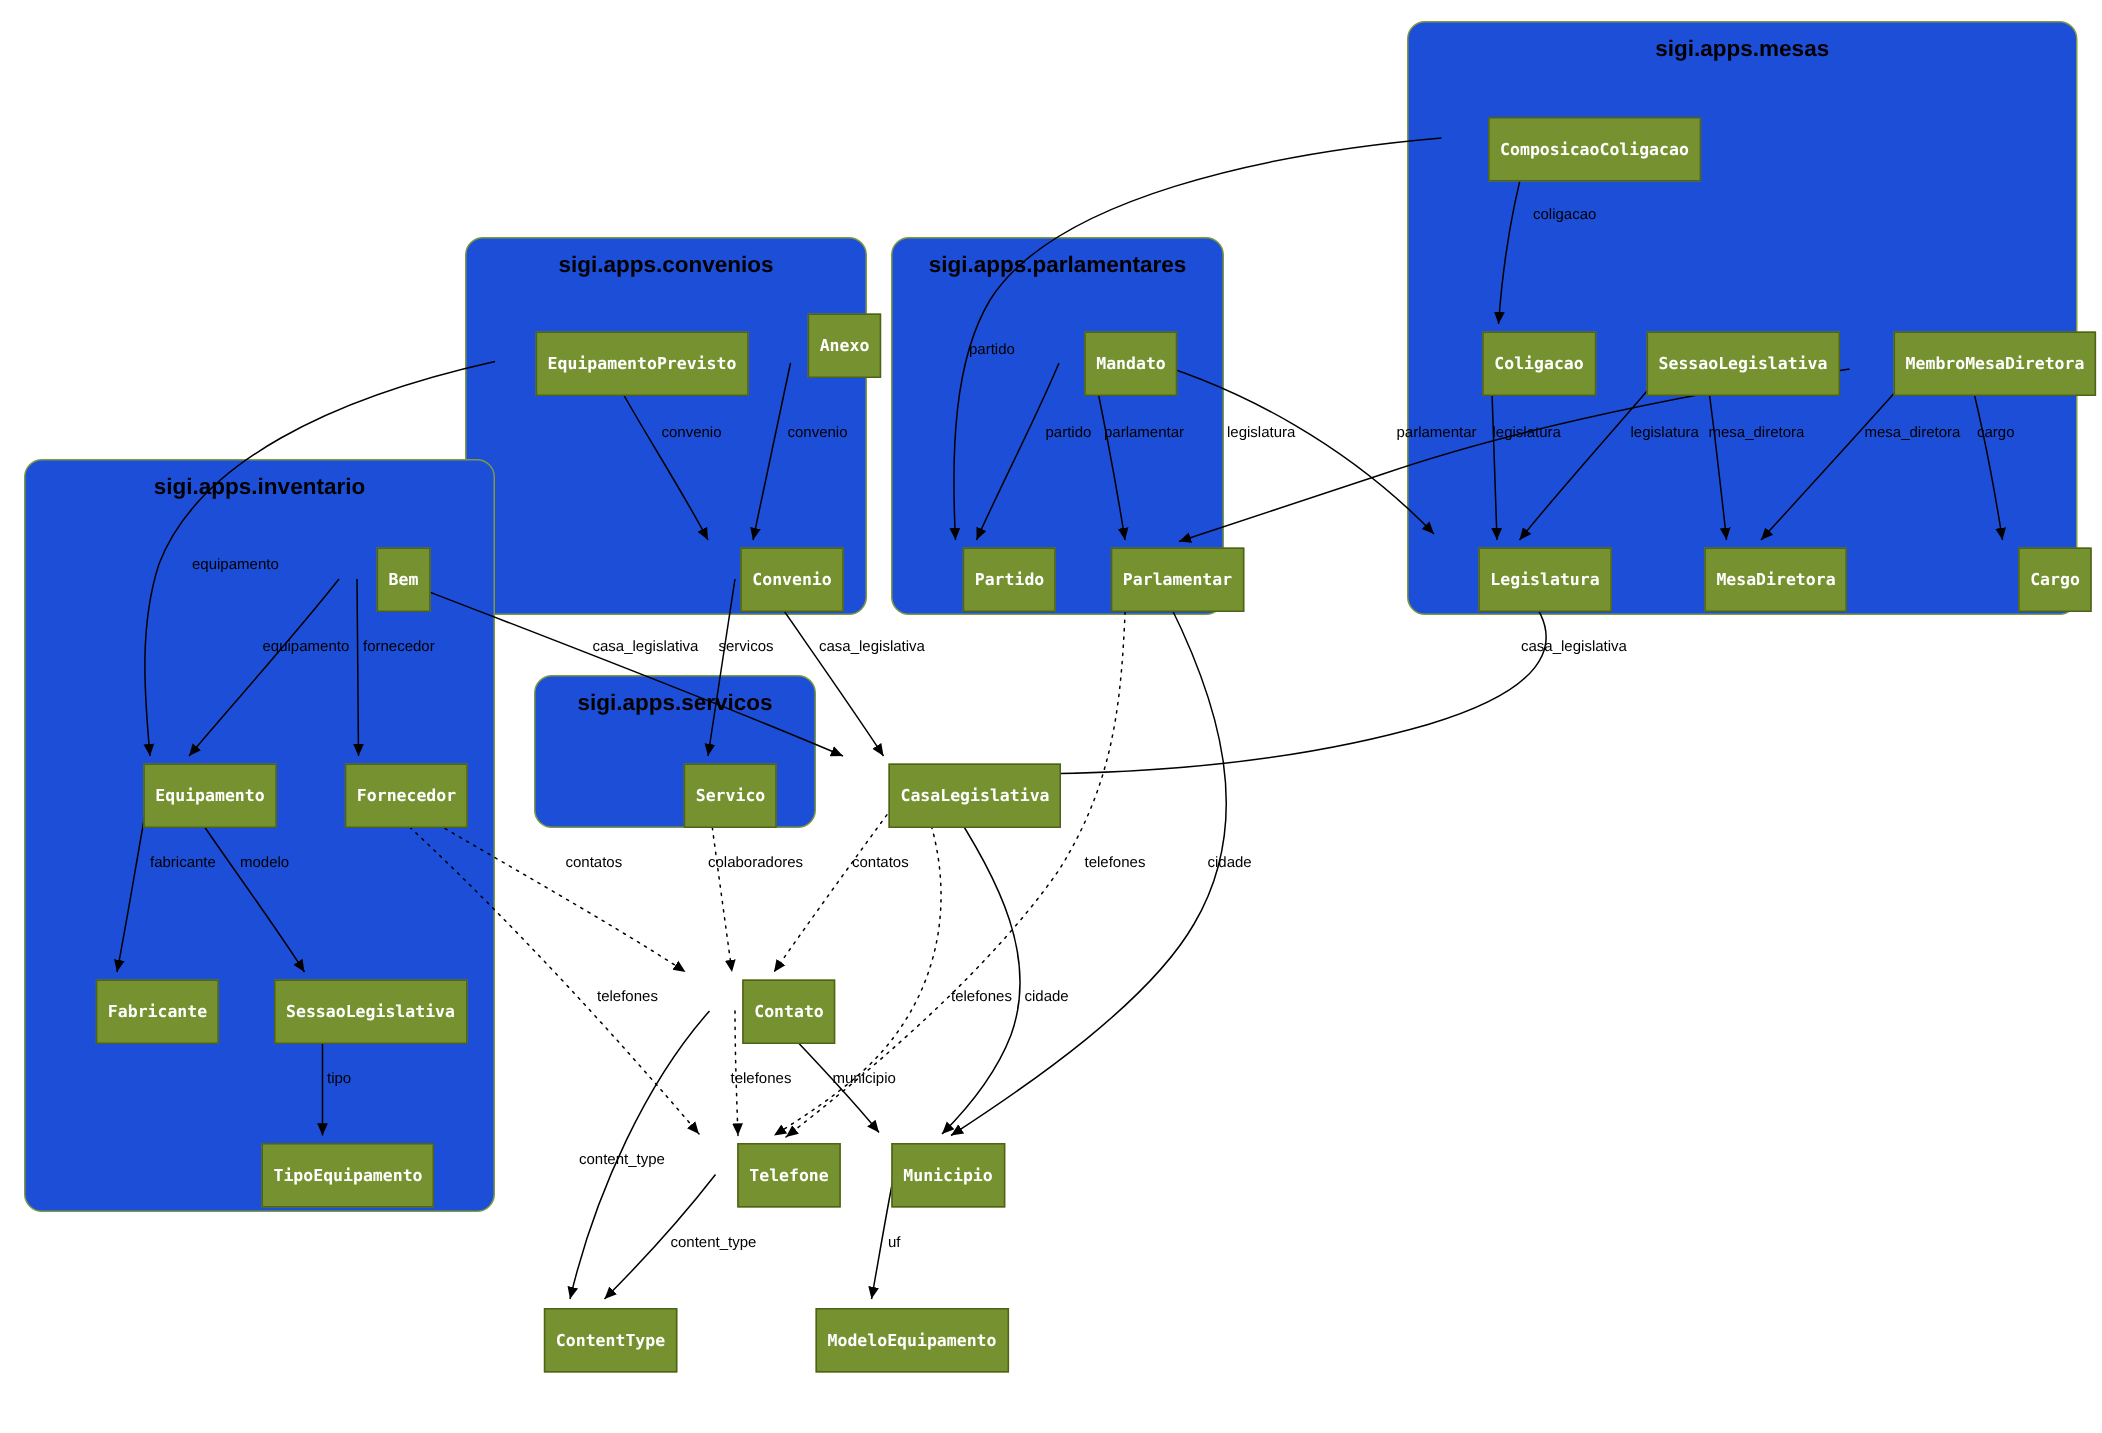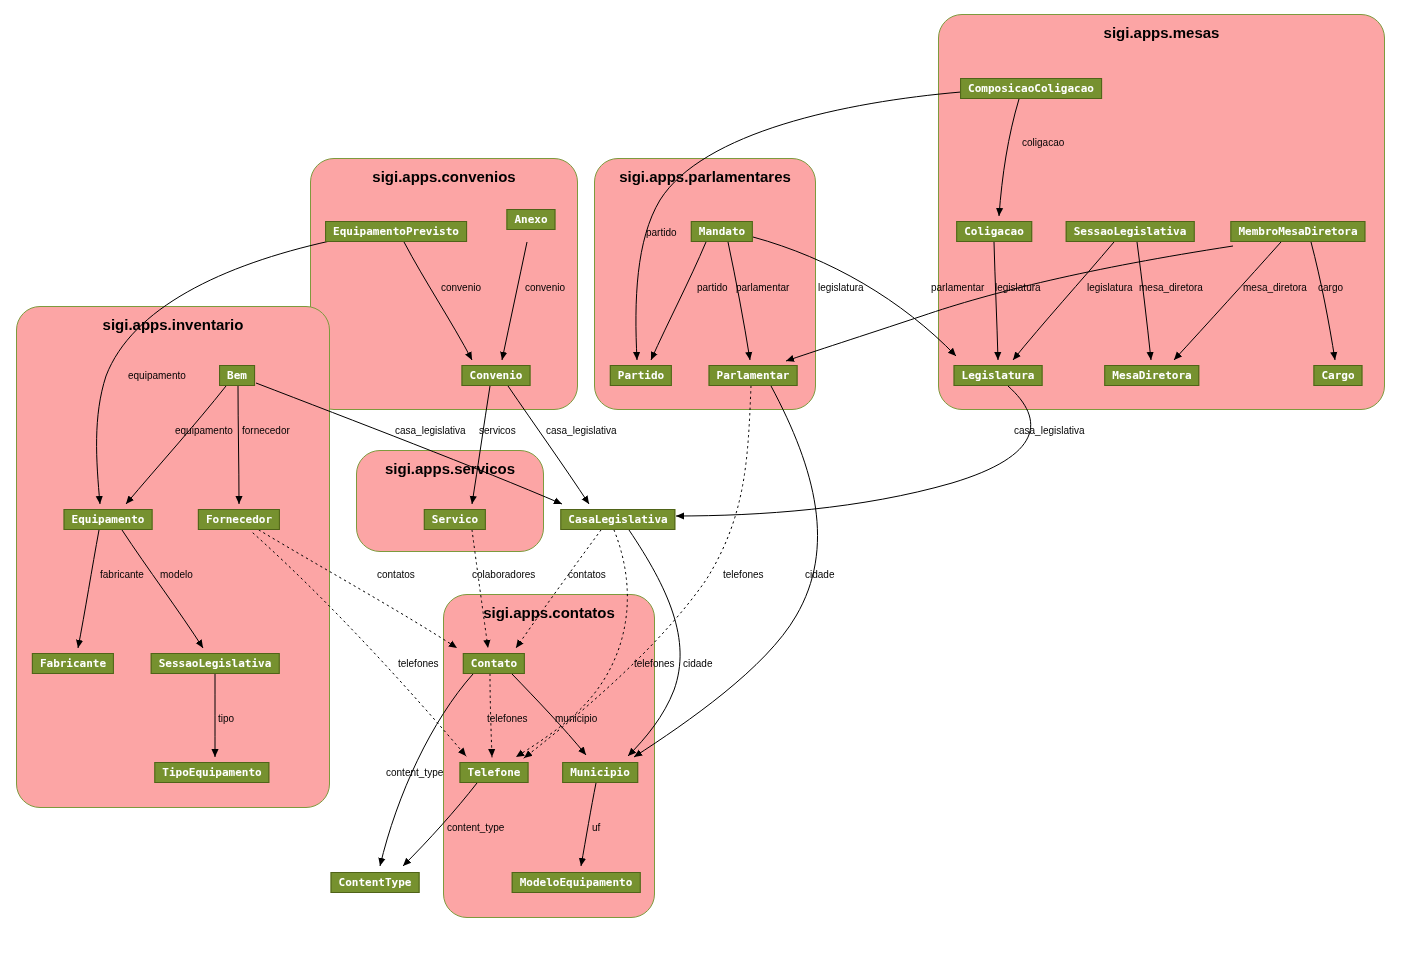--- a/index.html
+++ b/index.html
@@ -1,25 +1,25 @@
 <!DOCTYPE html>
 <html><head>
 <meta charset="utf-8">
 <style>
   html,body{margin:0;padding:0;background:#ffffff;}
   .canvas{position:relative;width:1401px;height:955px;background:#ffffff;
           font-family:"Liberation Sans","DejaVu Sans",sans-serif;overflow:hidden;}
-  .cluster{position:absolute;border:1px solid #7d9a3d;border-radius:24px;background:#fca5a5;
+  .cluster{position:absolute;border:1px solid #7d9a3d;border-radius:12px;background:#1d4ed8;
            box-sizing:border-box;z-index:1;}
   .cluster-title{text-align:center;font-weight:bold;font-size:15px;color:#000;padding-top:9px;
                  white-space:nowrap;}
   svg.edges{position:absolute;left:0;top:0;z-index:2;pointer-events:none;}
   .node{position:absolute;z-index:3;transform:translateX(-50%);background:#76912f;
         border:1px solid #4f6318;color:#ffffff;font:bold 11px "DejaVu Sans Mono",monospace;
-        padding:3px 7px;white-space:nowrap;box-sizing:border-box;}
+        padding:14px 7px;white-space:nowrap;box-sizing:border-box;margin-left:32px;}
   .edge{fill:none;stroke:#000;stroke-width:1;}
   .edge.dotted{stroke-dasharray:1.5,4;stroke-linecap:round;}
   text.elabel{font-size:10px;fill:#000;font-family:"Liberation Sans","DejaVu Sans",sans-serif;}
 </style>
 </head>
 <body>
 
 <div class="canvas">
 
   <div class="cluster" style="left:938px;top:14px;width:447px;height:396px">
@@ -29,23 +29,20 @@
     <div class="cluster-title">sigi.apps.convenios</div>
   </div>
   <div class="cluster" style="left:594px;top:158px;width:222px;height:252px">
     <div class="cluster-title">sigi.apps.parlamentares</div>
   </div>
   <div class="cluster" style="left:16px;top:306px;width:314px;height:502px">
     <div class="cluster-title">sigi.apps.inventario</div>
   </div>
   <div class="cluster" style="left:356px;top:450px;width:188px;height:102px">
     <div class="cluster-title">sigi.apps.servicos</div>
-  </div>
-  <div class="cluster" style="left:443px;top:594px;width:212px;height:324px">
-    <div class="cluster-title">sigi.apps.contatos</div>
   </div>
 
   <svg class="edges" width="1401" height="955" viewBox="0 0 1401 955">
     <defs>
       <marker id="arrow" viewBox="0 0 10 10" refX="9" refY="5" markerWidth="9" markerHeight="9" orient="auto">
         <path d="M0,1 L9,5 L0,9 z" fill="#000"></path>
       </marker>
     </defs>
 
     <path class="edge" marker-end="url(#arrow)" d="M1019,99 C1008,136 1002,175 999,216"></path>
@@ -137,21 +134,21 @@
 
   <div class="node" style="left:722px;top:221px">Mandato</div>
   <div class="node" style="left:641px;top:365px">Partido</div>
   <div class="node" style="left:753px;top:365px">Parlamentar</div>
 
   <div class="node" style="left:237px;top:365px">Bem</div>
   <div class="node" style="left:108px;top:509px">Equipamento</div>
   <div class="node" style="left:239px;top:509px">Fornecedor</div>
   <div class="node" style="left:73px;top:653px">Fabricante</div>
   <div class="node" style="left:215px;top:653px">SessaoLegislativa</div>
-  <div class="node" style="left:212px;top:762px">TipoEquipamento</div>
+  <div class="node" style="left:200px;top:762px">TipoEquipamento</div>
 
   <div class="node" style="left:455px;top:509px">Servico</div>
   <div class="node" style="left:618px;top:509px">CasaLegislativa</div>
 
   <div class="node" style="left:494px;top:653px">Contato</div>
   <div class="node" style="left:494px;top:762px">Telefone</div>
   <div class="node" style="left:600px;top:762px">Municipio</div>
   <div class="node" style="left:576px;top:872px">ModeloEquipamento</div>
 
   <div class="node" style="left:375px;top:872px">ContentType</div>

